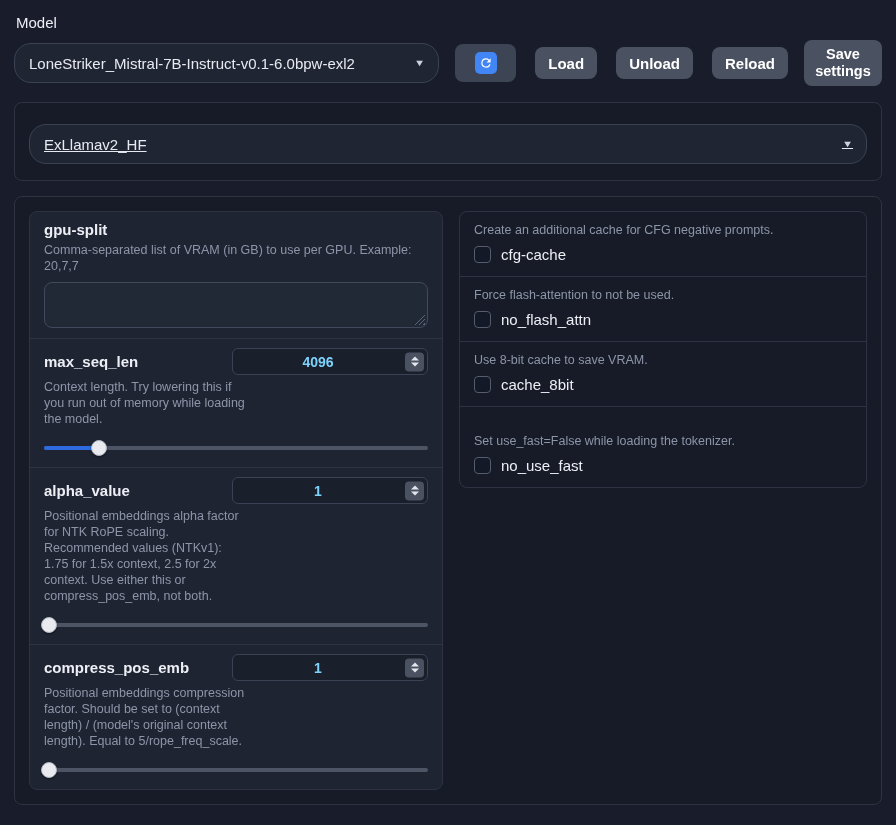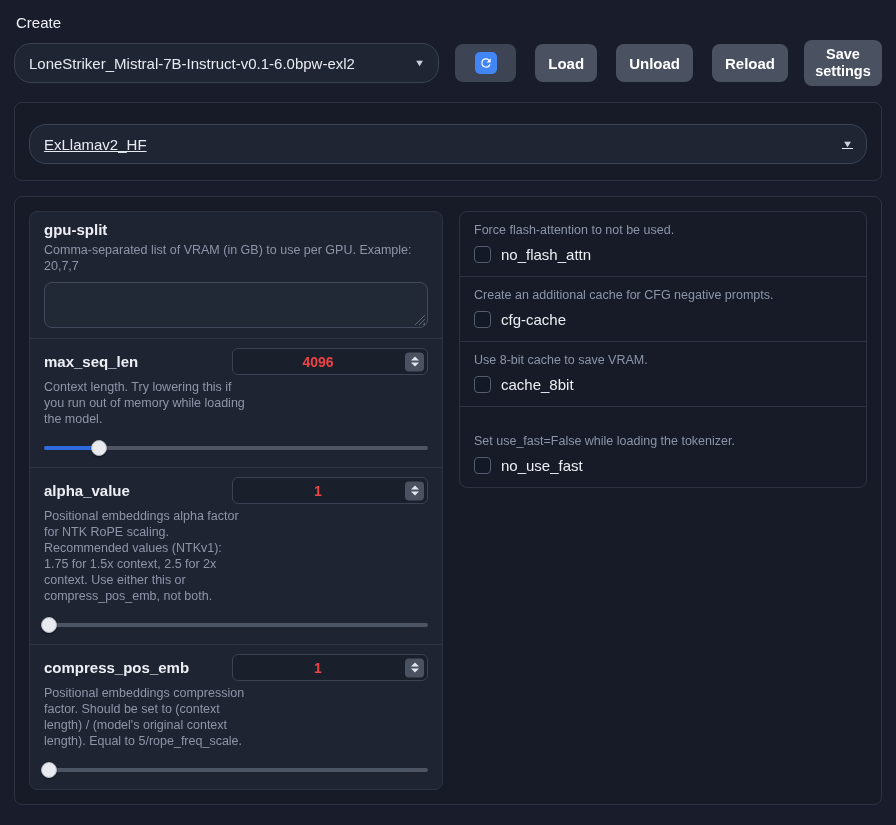--- a/index.html
+++ b/index.html
@@ -26,21 +26,21 @@
   .icon-btn {
     width: 61px; height: 38px; margin-left: 16px; flex: none;
     background: #3d4453; border: none; border-radius: 8px;
     display: flex; align-items: center; justify-content: center; cursor: pointer;
   }
   .icon-chip {
     width: 22px; height: 22px; background: #4285f4; border-radius: 5px;
     display: flex; align-items: center; justify-content: center;
   }
   .btn {
-    height: 38px; margin-left: 19px; flex: none;
+    height: 32px; margin-left: 19px; flex: none;
     background: #4a5160; color: #fff; border: none; border-radius: 8px;
     font-family: inherit; font-size: 15px; font-weight: 700;
     padding: 0 13px; cursor: pointer;
   }
   .btn.two-line {
     height: 46px; width: 78px; padding: 4px 4px; margin-left: 16px;
     font-size: 14.5px; line-height: 1.2; white-space: normal;
   }
 
   
@@ -77,21 +77,21 @@
     position: absolute; right: 3px; bottom: 3px; width: 11px; height: 11px;
     background: repeating-linear-gradient(135deg, transparent 0 2px, #5b6475 2px 3px);
     clip-path: polygon(100% 0, 100% 100%, 0 100%);
     cursor: nwse-resize;
   }
 
   .num-wrap { position: relative; width: 196px; flex: none; }
   .num-input {
     width: 100%; height: 27px;
     background: #1a1f2c; border: 1px solid #3a4254; border-radius: 6px;
-    color: #ef4444; font-family: inherit; font-size: 14px; font-weight: 700;
+    color: #7dd3fc; font-family: inherit; font-size: 14px; font-weight: 700;
     text-align: center; padding-right: 24px; outline: none;
   }
   .spinner {
     position: absolute; right: 4px; top: 50%; transform: translateY(-50%);
     width: 19px; height: 19px; background: #4a5261; border-radius: 4px;
     display: flex; flex-direction: column; align-items: center; justify-content: center;
     gap: 2px; cursor: pointer;
   }
   .spin-up, .spin-down { display: block; width: 0; height: 0;
     border-left: 4px solid transparent; border-right: 4px solid transparent; }
@@ -119,21 +119,21 @@
     width: 17px; height: 17px; flex: none;
     background: #141927; border: 1.5px solid #545c6d; border-radius: 4px;
   }
   .check-label { font-size: 15px; font-weight: 500; color: #edeff5; }
 </style>
 </head>
 <body>
 
 <div class="page">
 
-  <div class="section-label">Create</div>
+  <div class="section-label">Model</div>
 
   <div class="header-row">
     <div class="dropdown" id="model-dd">
       <span class="dd-value">LoneStriker_Mistral-7B-Instruct-v0.1-6.0bpw-exl2</span>
       <span class="caret">▼</span>
     </div>
     <button class="icon-btn">
       <span class="icon-chip">
         <svg width="14" height="14" viewBox="0 0 24 24" aria-hidden="true">
           <path fill="#ffffff" d="M17.65 6.35A7.95 7.95 0 0 0 12 4a8 8 0 1 0 7.73 10h-2.08A6 6 0 1 1 12 6c1.66 0 3.14.69 4.22 1.78L13 11h7V4l-2.35 2.35z"></path>
@@ -221,32 +221,32 @@
           <span class="fill"></span>
           <span class="handle"></span>
         </div>
       </section>
 
     </div>
 
     <div class="check-stack">
 
       <section class="check-block">
+        <div class="info" style="margin-top:0;">Create an additional cache for CFG negative prompts.</div>
+        <label class="check-row">
+          <span class="checkbox"></span>
+          <span class="check-label">cfg-cache</span>
+        </label>
+      </section>
+
+      <section class="check-block">
         <div class="info" style="margin-top:0;">Force flash-attention to not be used.</div>
         <label class="check-row">
           <span class="checkbox"></span>
           <span class="check-label">no_flash_attn</span>
-        </label>
-      </section>
-
-      <section class="check-block">
-        <div class="info" style="margin-top:0;">Create an additional cache for CFG negative prompts.</div>
-        <label class="check-row">
-          <span class="checkbox"></span>
-          <span class="check-label">cfg-cache</span>
         </label>
       </section>
 
       <section class="check-block">
         <div class="info" style="margin-top:0;">Use 8-bit cache to save VRAM.</div>
         <label class="check-row">
           <span class="checkbox"></span>
           <span class="check-label">cache_8bit</span>
         </label>
       </section>

